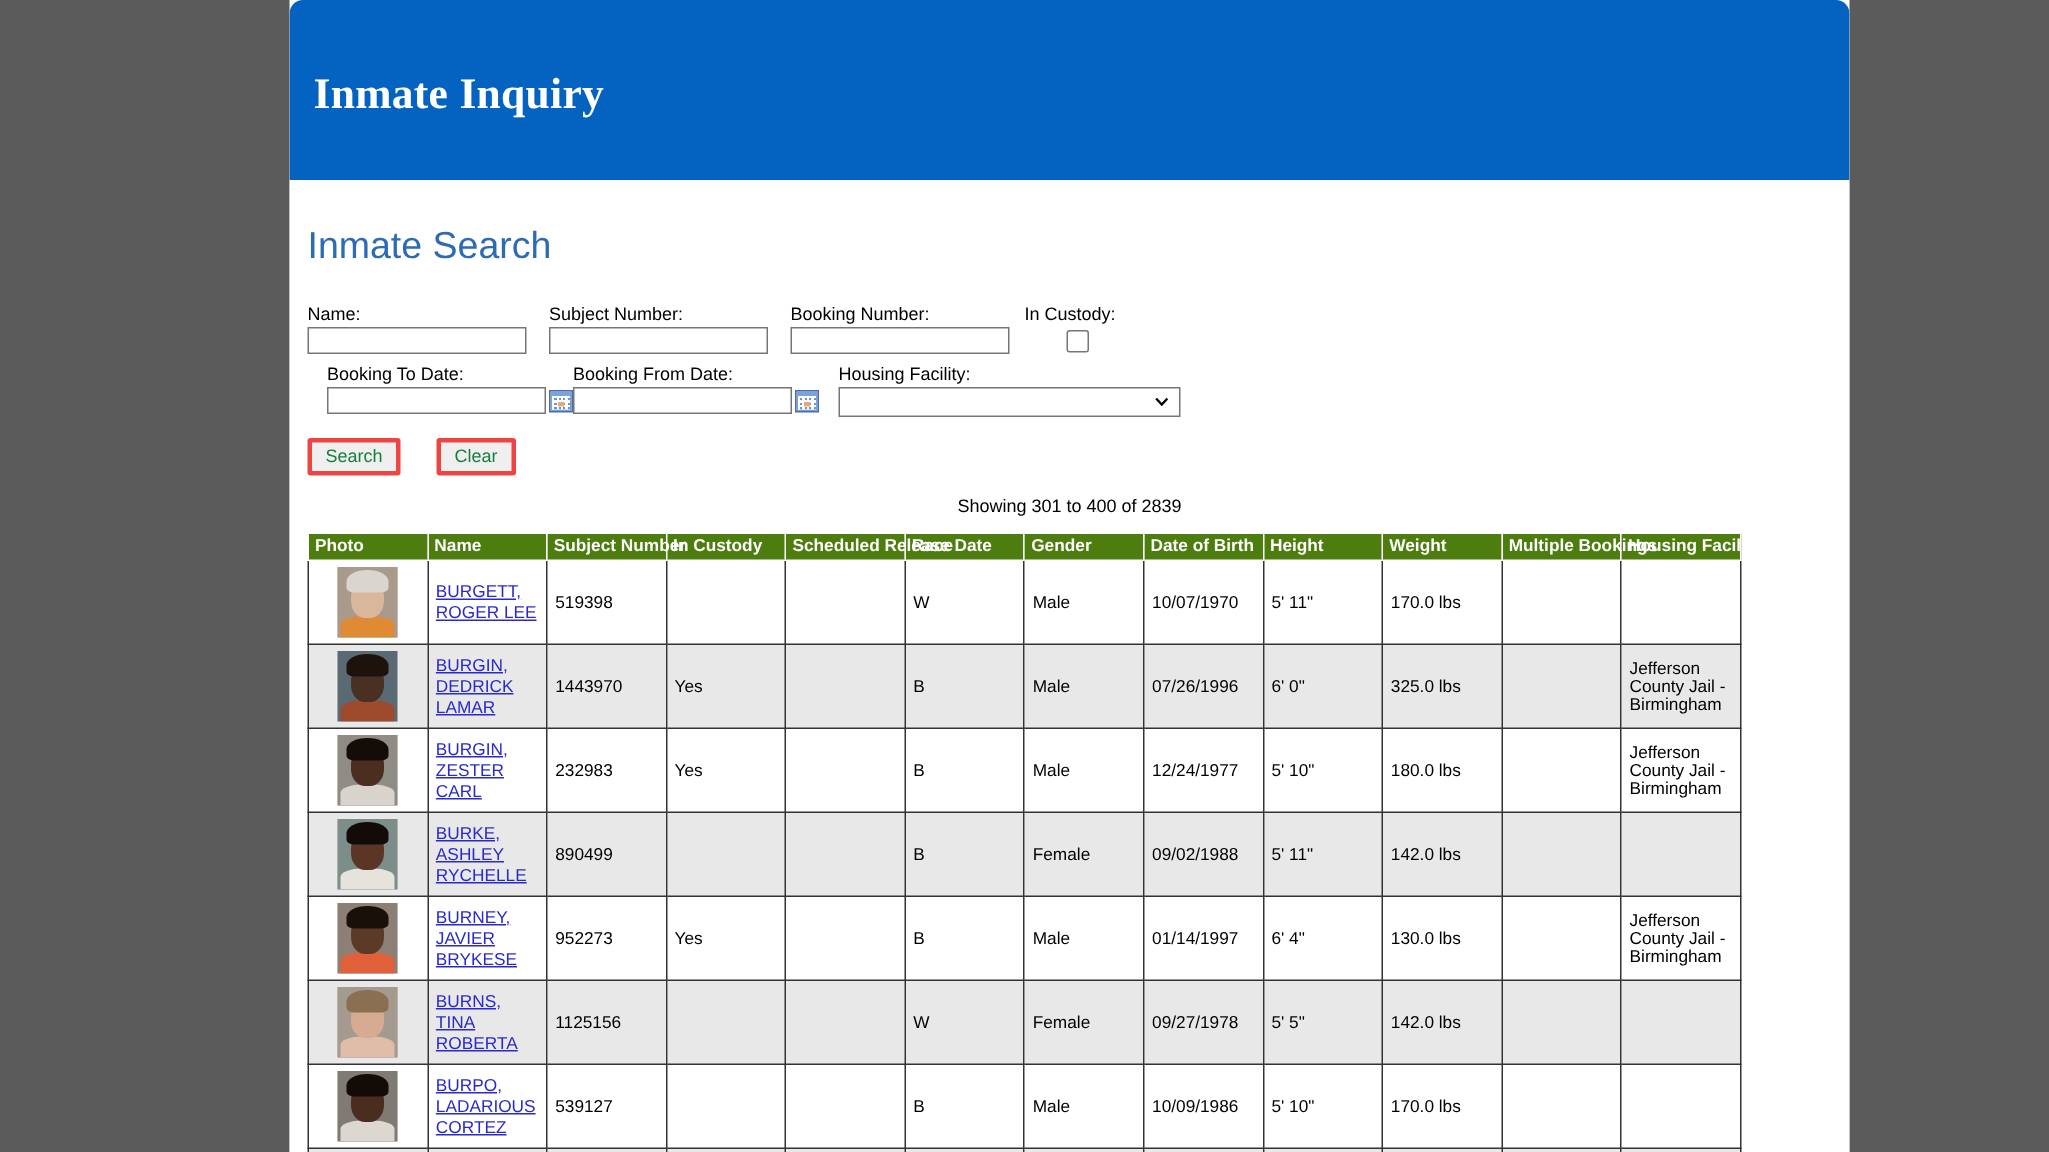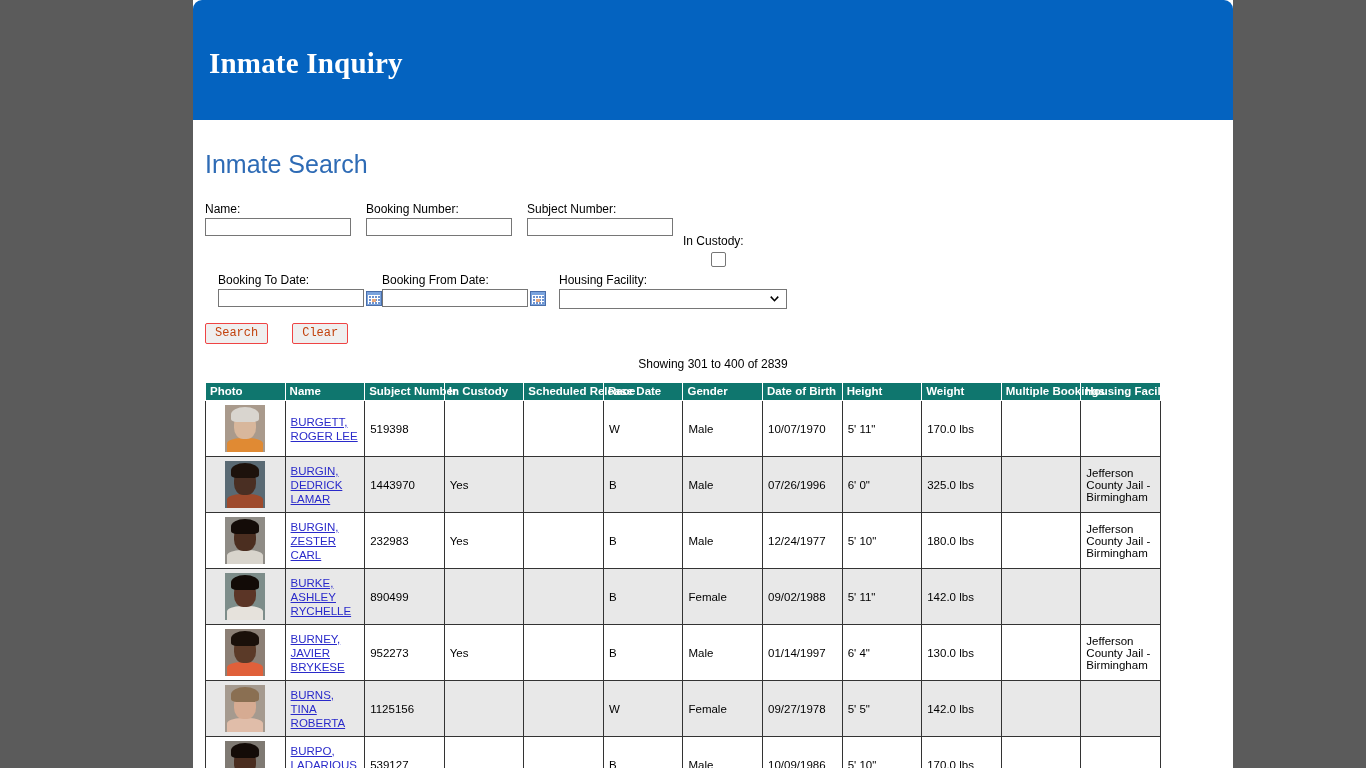--- a/index.html
+++ b/index.html
@@ -88,21 +88,21 @@
     border: 1px solid #767676;
     background: #fff;
     font-size: 12px;
     font-family: "Liberation Sans", sans-serif;
     padding: 0 2px;
     box-sizing: content-box;
   }
   .field.name      { margin-left: 0px; }
   .field.subject   { margin-left: 15px; }
   .field.booking   { margin-left: 15px; }
-  .field.custody   { margin-left: 10px; margin-top: 32px; }
+  .field.custody   { margin-left: 10px; }
   .field.bfrom     { margin-left: 0px; }
   .field.bto       { margin-left: 13px; }
   .field.housing   { margin-left: 13px; }
 
   .custody-box {
     width: 13px;
     height: 13px;
     border: 1px solid #767676;
     background: #fff;
     border-radius: 2px;
@@ -157,25 +157,25 @@
     top: 4px;
     width: 9px;
     height: 9px;
   }
 
   .btn-row {
     margin-top: 14px;
     display: flex;
   }
   .btn {
-    font-family: Liberation Mono, monospace;
+    font-family: Liberation Sans, sans-serif;
     font-size: 12px;
-    color: #c2410c;
+    color: #15803d;
     background: #efefef;
-    border: 1px solid #ef4444;
+    border: 3px solid #ef4444;
     padding: 2px 9px 3px 9px;
     border-radius: 2px;
     cursor: pointer;
     line-height: 14px;
   }
   .btn + .btn { margin-left: 24px; }
 
   .showing {
     margin-top: 13px;
     font-size: 12px;
@@ -187,21 +187,21 @@
   
   .results-wrap { margin-top: 11px; }
 
   table.results {
     border-collapse: collapse;
     width: 956px;
     font-size: 11.5px;
     table-layout: fixed;
   }
   table.results th {
-    background: #0f766e;
+    background: #4d7c0f;
     color: #ffffff;
     font-weight: bold;
     font-size: 11.5px;
     text-align: left;
     padding: 2px 4px 3px 4px;
     border: 1px solid #ffffff;
     white-space: nowrap;
     font-family: "Liberation Sans", sans-serif;
   }
   table.results td {
@@ -270,26 +270,26 @@
 
     <h1 class="page-title">Inmate Search</h1>
 
     <div class="form-area">
 
       <div class="form-row first">
         <div class="field name">
           <span class="field-label">Name:</span>
           <input class="field-input" type="text" value="" style="">
         </div>
+        <div class="field subject">
+          <span class="field-label">Subject Number:</span>
+          <input class="field-input" type="text" value="" style="">
+        </div>
         <div class="field booking">
           <span class="field-label">Booking Number:</span>
-          <input class="field-input" type="text" value="" style="">
-        </div>
-        <div class="field subject">
-          <span class="field-label">Subject Number:</span>
           <input class="field-input" type="text" value="" style="">
         </div>
         <div class="field custody">
           <span class="field-label">In Custody:</span>
           <div class="custody-box"></div>
         </div>
       </div>
 
       <div class="form-row second">
         <div class="field bto">

